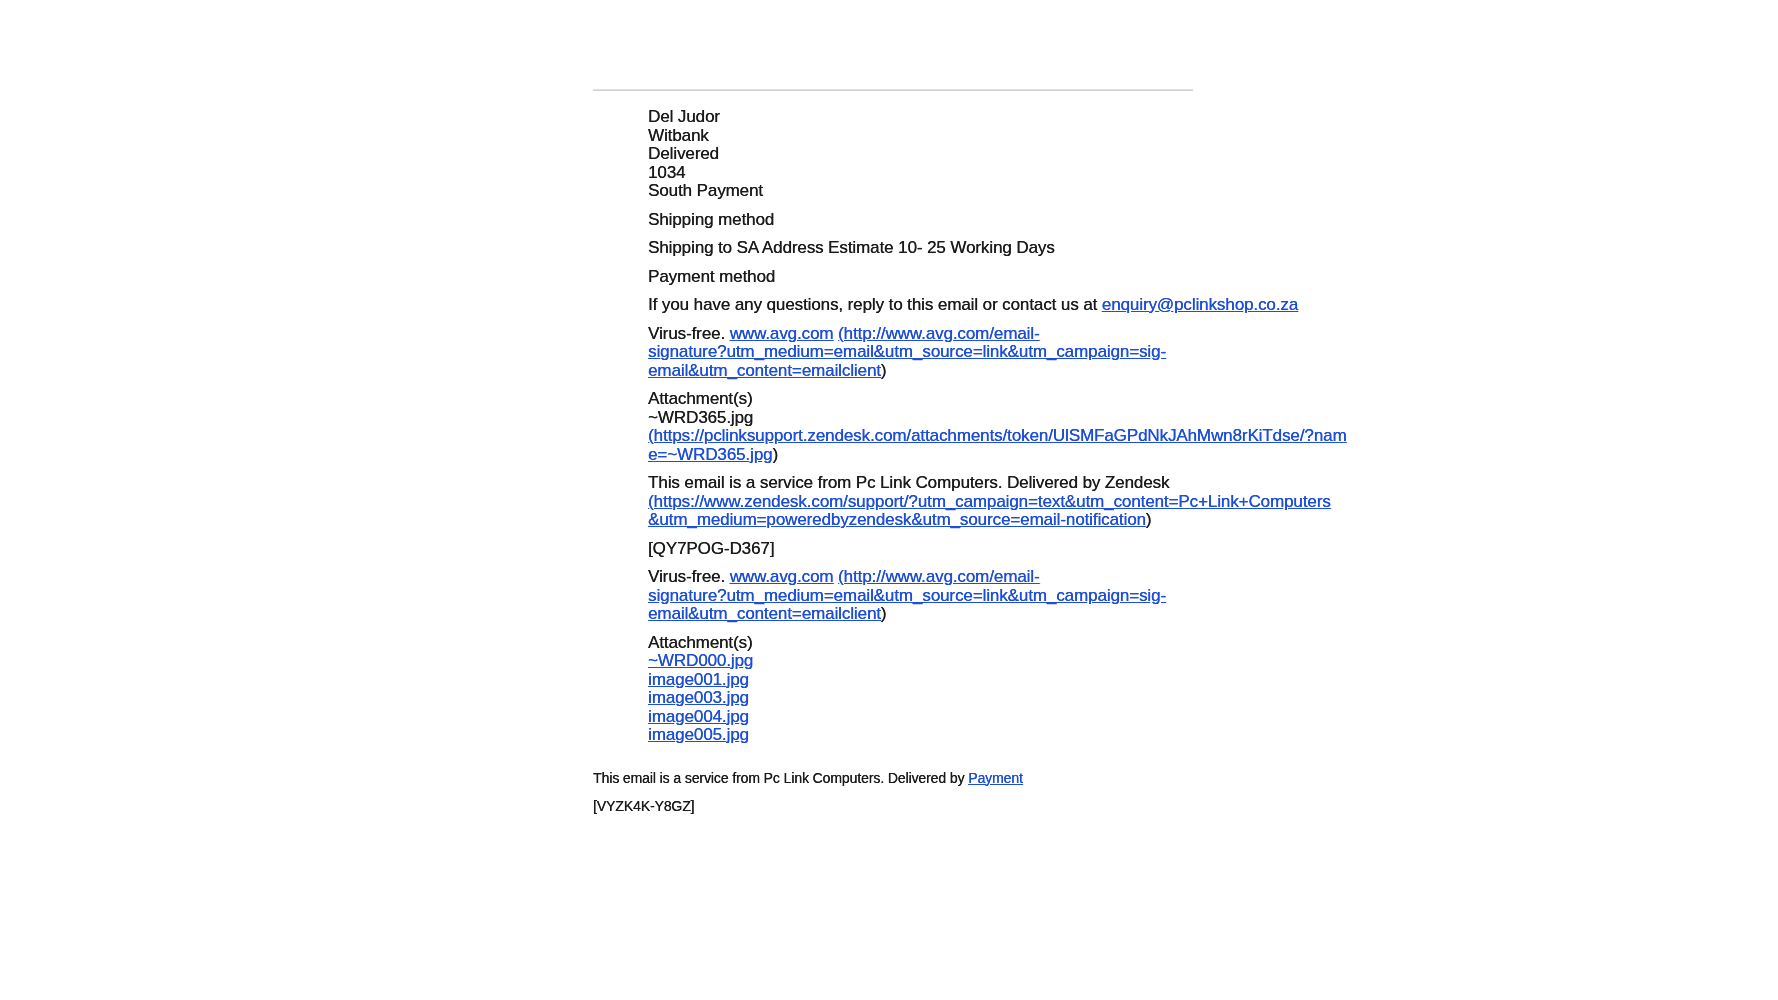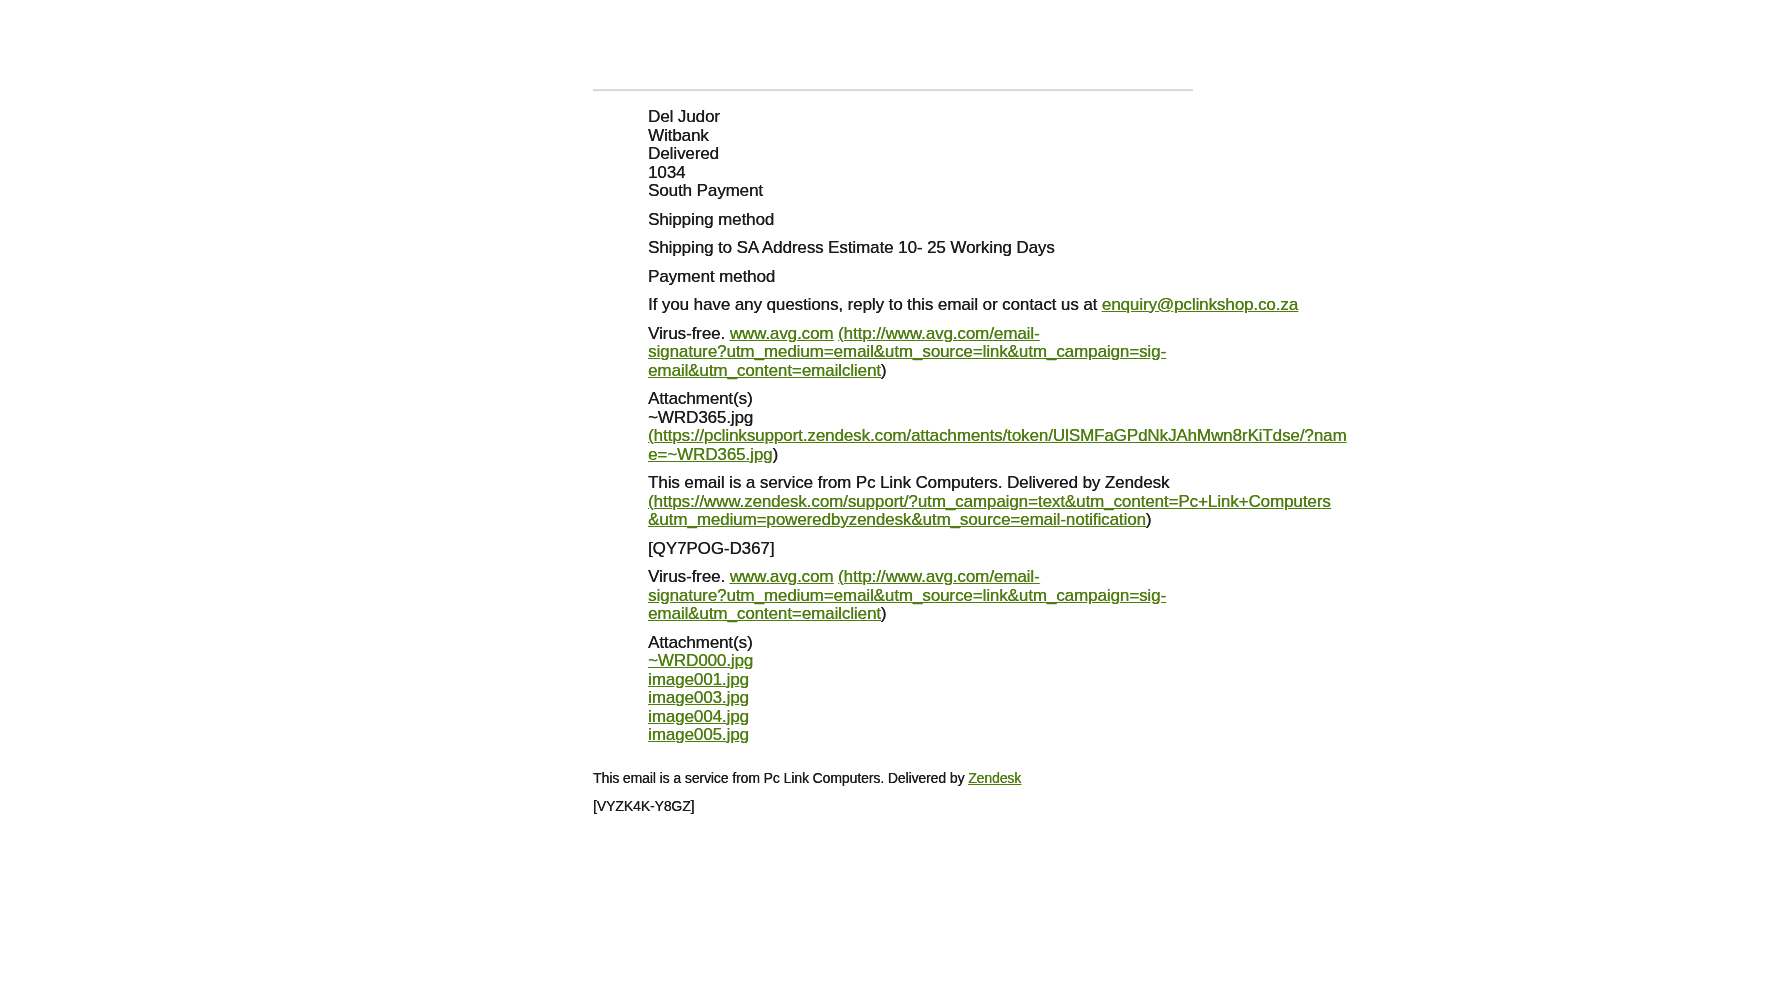--- a/index.html
+++ b/index.html
@@ -38,21 +38,21 @@
     line-height: 18.5px;
     letter-spacing: -0.1px;
     text-shadow: 0.25px 0 0 currentColor;
   }
   p {
     margin: 0 0 10px 0;
     white-space: nowrap;
   }
   .bl { display: block; }
   .lnk {
-    color: #4d7c0f;
+    color: #1d4ed8;
     text-decoration: underline;
     cursor: pointer;
   }
   .plain {
     color: #1b1b1d;
     text-decoration: none;
   }
 </style>
 </head>
 <body>
@@ -115,18 +115,18 @@
       <a class="lnk bl">image003.jpg</a>
       <a class="lnk bl">image004.jpg</a>
       <a class="lnk bl">image005.jpg</a>
     </p>
 
   </div>
 
   <div class="footer">
     <p>
       <span>This email is a service from Pc Link Computers. Delivered by</span>
-      <a class="lnk">Zendesk</a>
+      <a class="lnk">Payment</a>
     </p>
     <p><span>[VYZK4K-Y8GZ]</span></p>
   </div>
 
 </div>
 
 </body></html>

